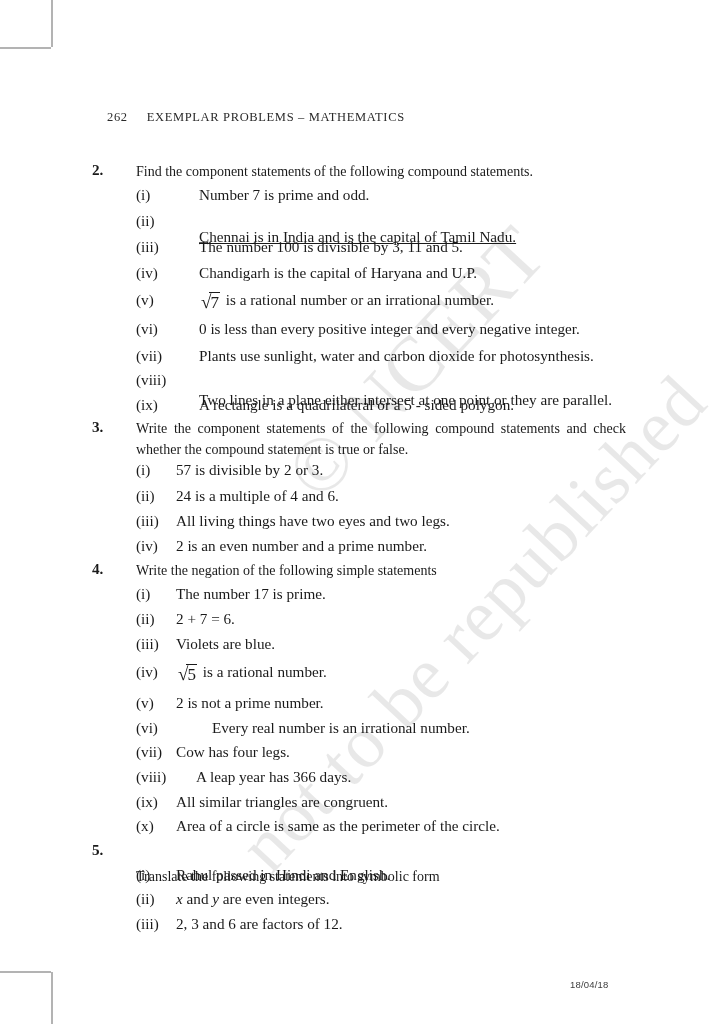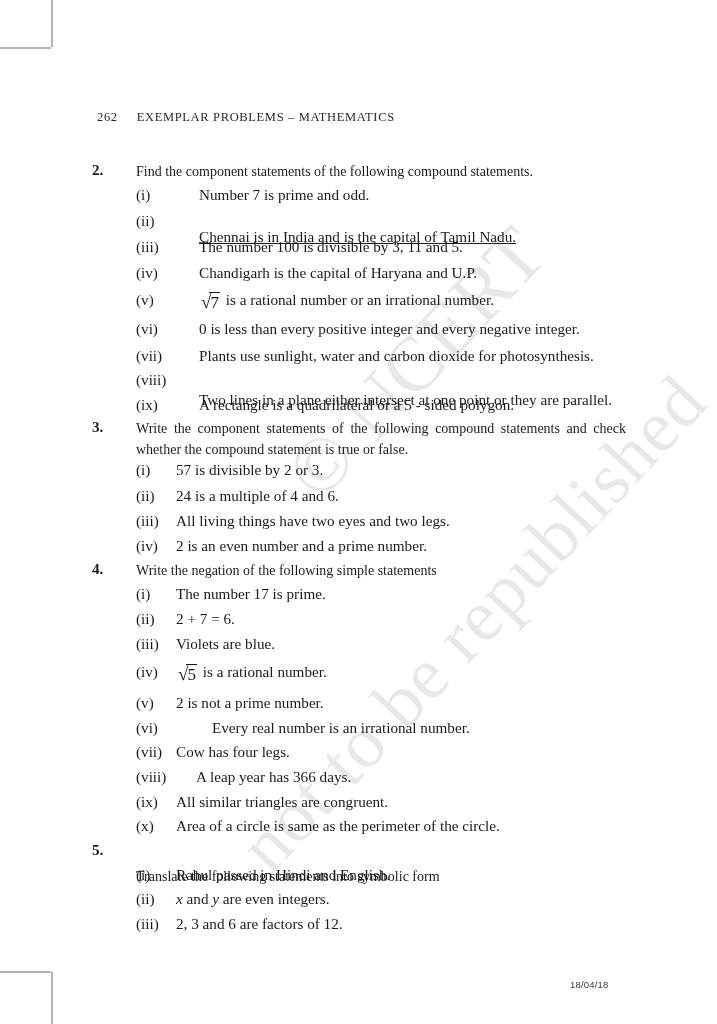--- a/index.html
+++ b/index.html
@@ -49,21 +49,21 @@
     font-size: 74px;
     transform: rotate(-47deg);
     transform-origin: 0 0;
   }
 
   
   .page { position: relative; z-index: 10; }
 
   .running-head {
     position: absolute;
-    left: 97px; top: 110px;
+    left: 107px; top: 110px;
     font-size: 12.5px;
     letter-spacing: 0.65px;
     color: #2a2a2a;
   }
   .running-head .folio { margin-right: 19px; }
 
   .content {
     position: absolute;
     left: 0; top: 0;
     width: 717px;

